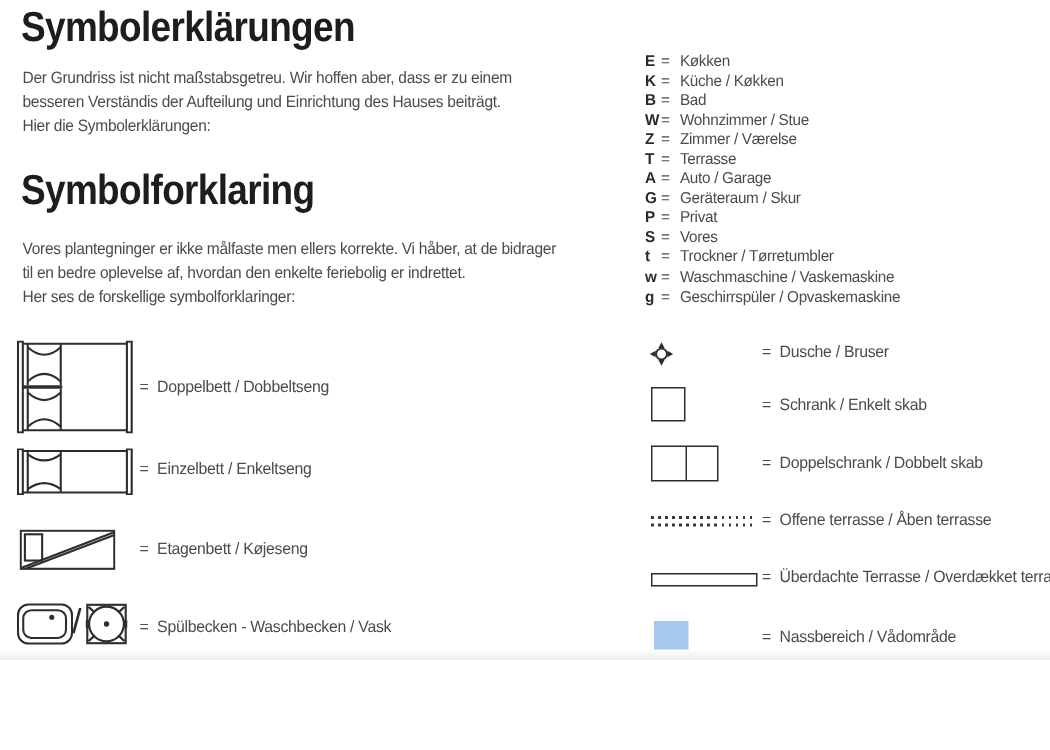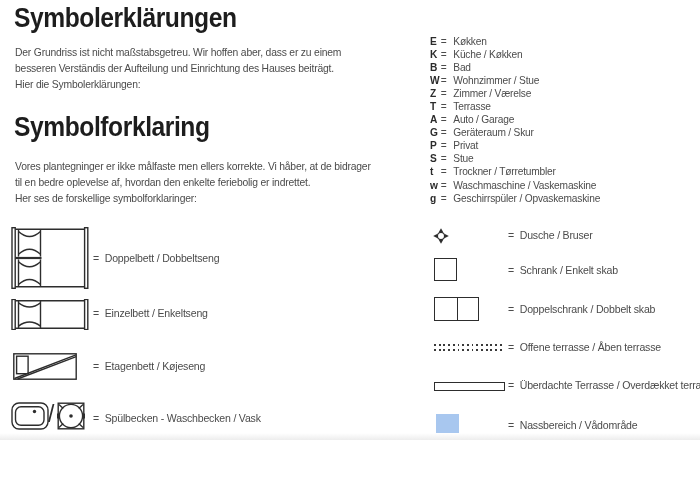--- a/index.html
+++ b/index.html
@@ -107,21 +107,21 @@
         <span class="code-label">Geräteraum / Skur</span>
       </div>
     <div class="code-row">
         <span class="code-key">P</span>
         <span class="code-eq">=</span>
         <span class="code-label">Privat</span>
       </div>
     <div class="code-row">
         <span class="code-key">S</span>
         <span class="code-eq">=</span>
-        <span class="code-label">Stue</span>
+        <span class="code-label">Vores</span>
       </div>
     <div class="code-row">
         <span class="code-key">t</span>
         <span class="code-eq">=</span>
         <span class="code-label">Trockner / Tørretumbler</span>
       </div>
     <div class="code-row">
         <span class="code-key">w</span>
         <span class="code-eq">=</span>
         <span class="code-label">Waschmaschine / Vaskemaskine</span>

